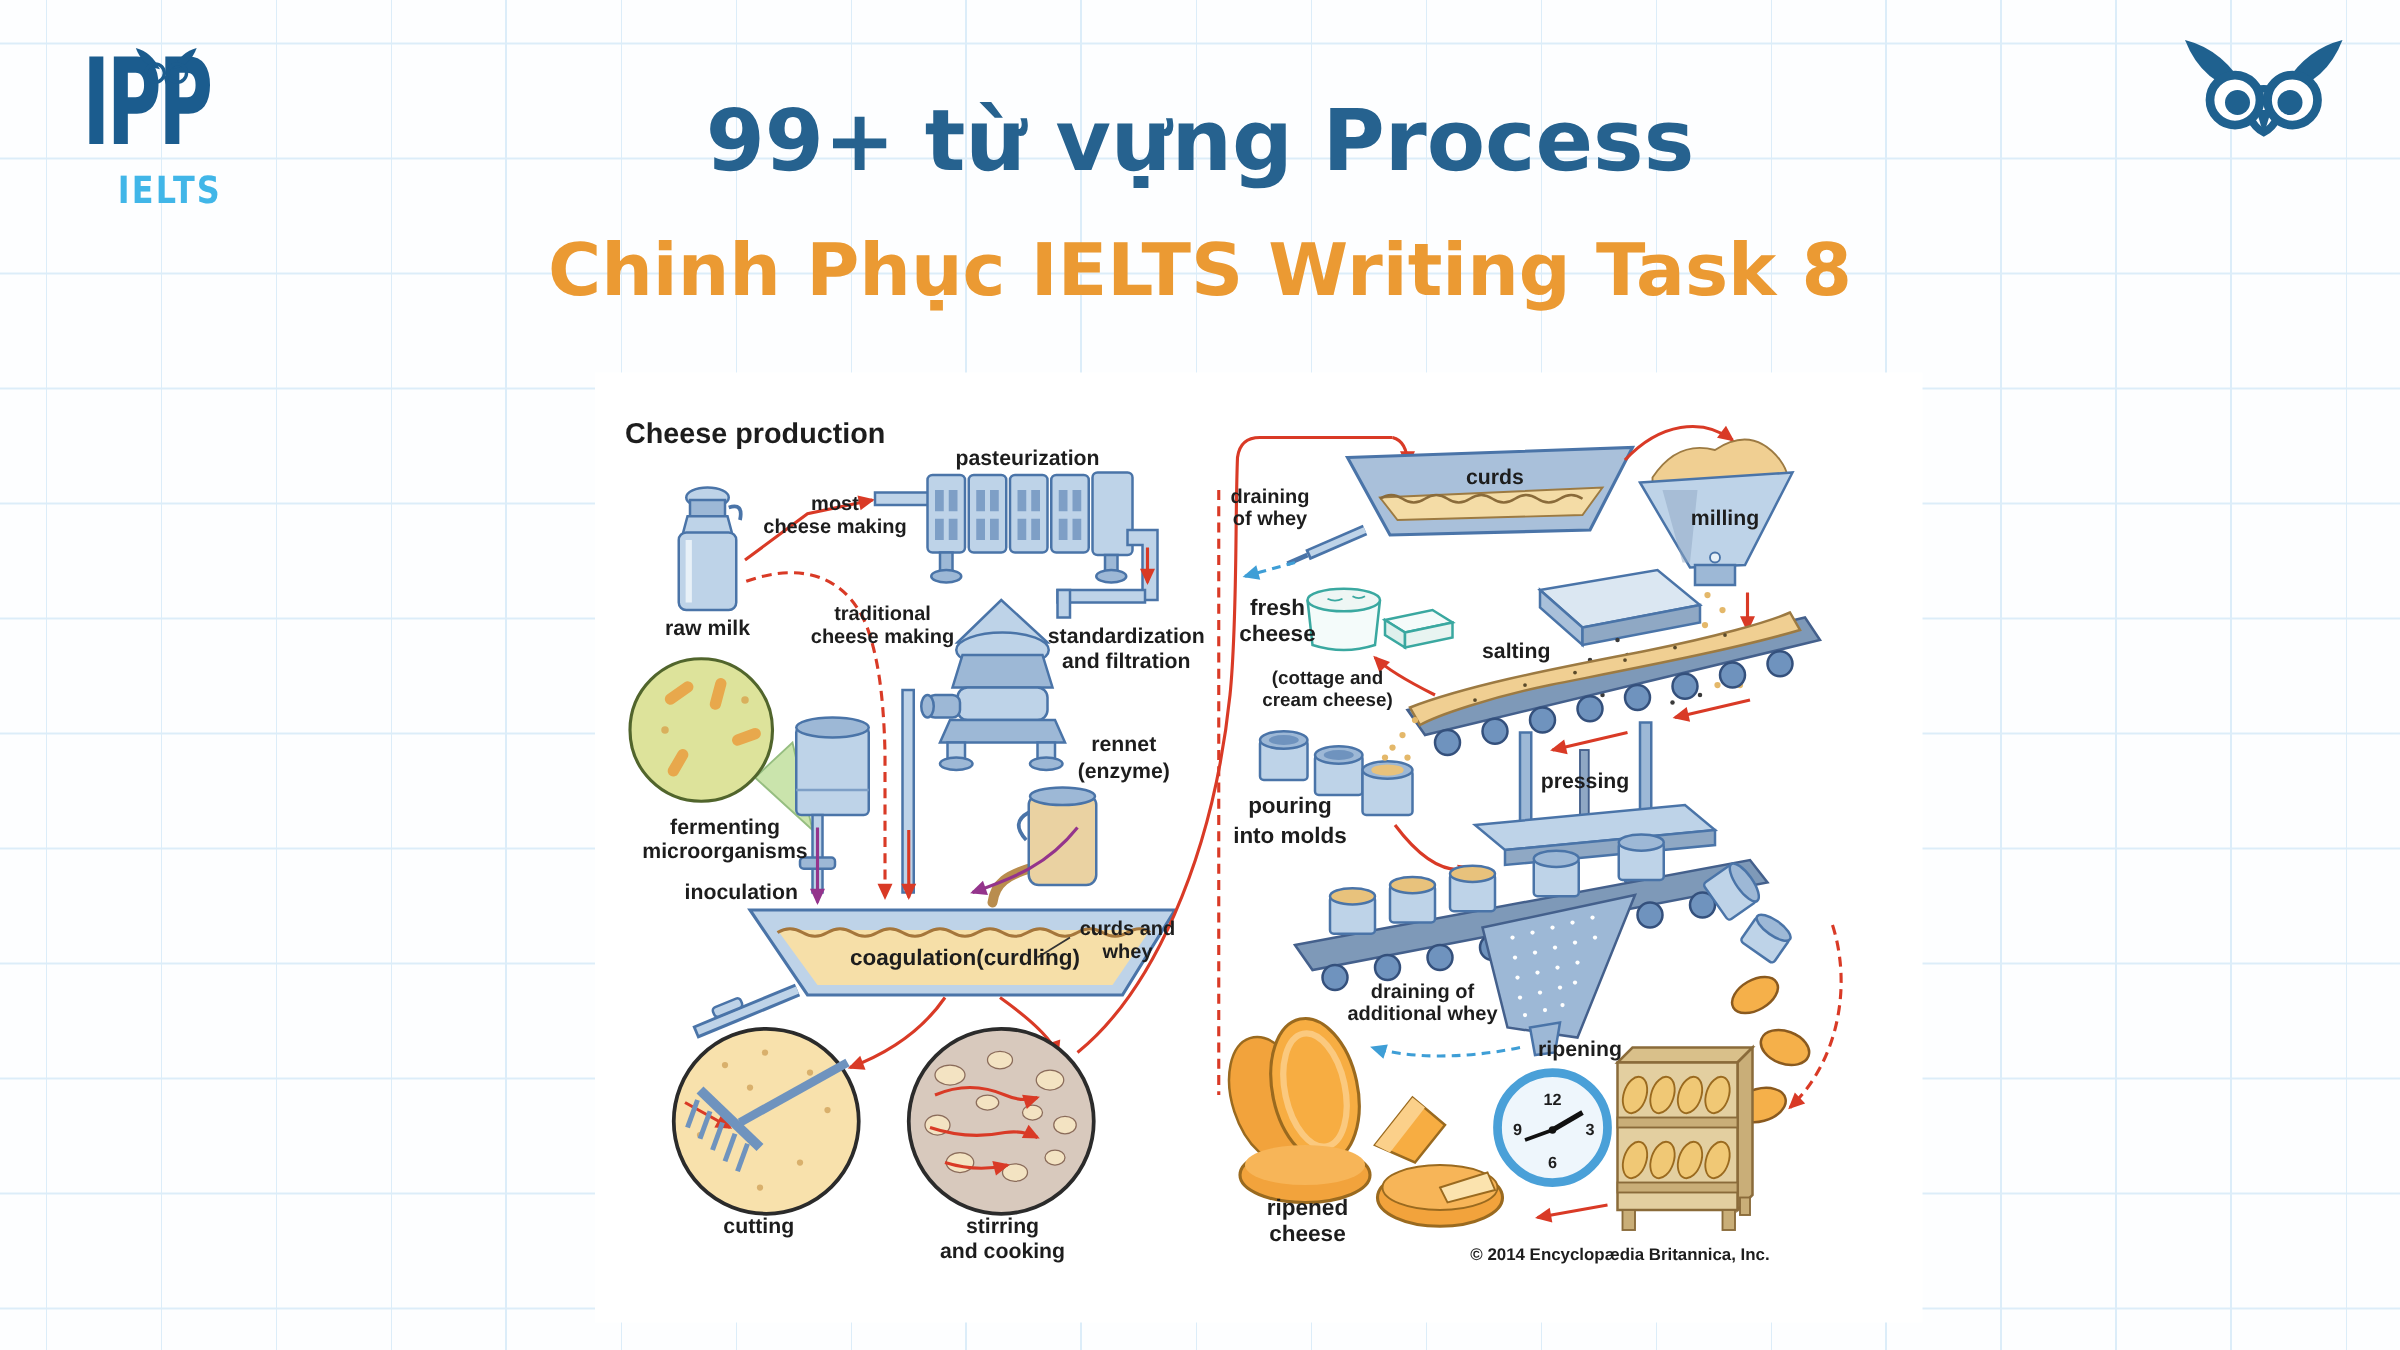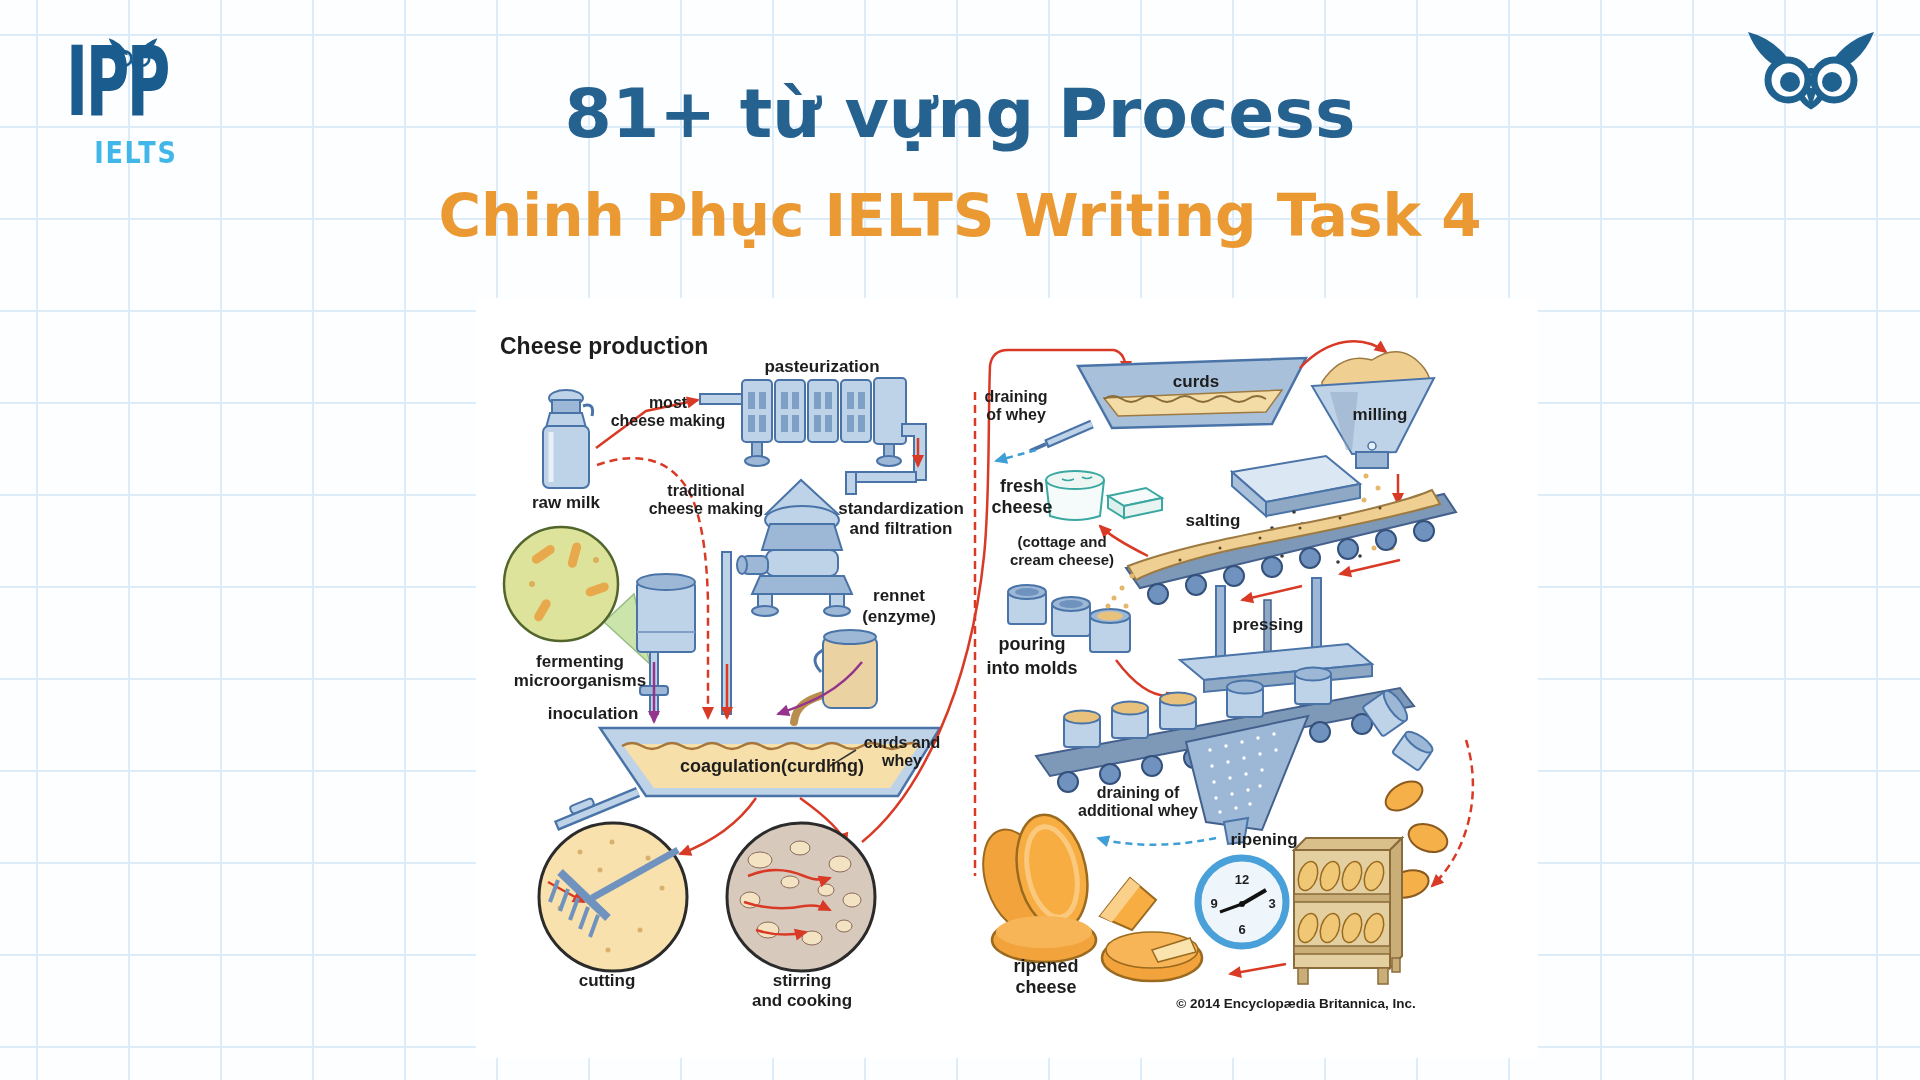--- a/index.html
+++ b/index.html
@@ -60,22 +60,22 @@
   <span class="ielts">IELTS</span>
 </div>
 <svg class="logo-owl" width="58" height="34" viewBox="0 0 150 84">
   <path d="M12,4 Q26,42 62,48 Q44,12 12,4 Z" fill="#1b5c8e"></path>
   <path d="M138,4 Q124,42 88,48 Q106,12 138,4 Z" fill="#1b5c8e"></path>
   <circle cx="52" cy="56" r="19" fill="none" stroke="#1b5c8e" stroke-width="7"></circle>
   <circle cx="98" cy="56" r="19" fill="none" stroke="#1b5c8e" stroke-width="7"></circle>
   <polygon points="69,62 81,62 75,82" fill="#1b5c8e"></polygon>
 </svg>
 
-<div class="main-title">81+ từ vựng Process</div>
-<div class="sub-title">Chinh Phục IELTS Writing Task 4</div>
+<div class="main-title">99+ từ vựng Process</div>
+<div class="sub-title">Chinh Phục IELTS Writing Task 8</div>
 
 <svg class="owl-corner" width="150" height="84" viewBox="0 0 150 84">
   <path d="M12,4 Q26,40 62,46 Q44,12 12,4 Z" fill="#1f618f"></path>
   <path d="M138,4 Q124,40 88,46 Q106,12 138,4 Z" fill="#1f618f"></path>
   <path d="M62,46 Q75,40 88,46 Q90,70 75,78 Q60,70 62,46 Z" fill="none" stroke="#1f618f" stroke-width="6"></path>
   <circle cx="52" cy="52" r="20" fill="#ffffff" stroke="#1f618f" stroke-width="7"></circle>
   <circle cx="98" cy="52" r="20" fill="#ffffff" stroke="#1f618f" stroke-width="7"></circle>
   <circle cx="54" cy="54" r="10" fill="#1f618f"></circle>
   <circle cx="96" cy="54" r="10" fill="#1f618f"></circle>
   <polygon points="69,60 81,60 75,80" fill="#1f618f"></polygon>

